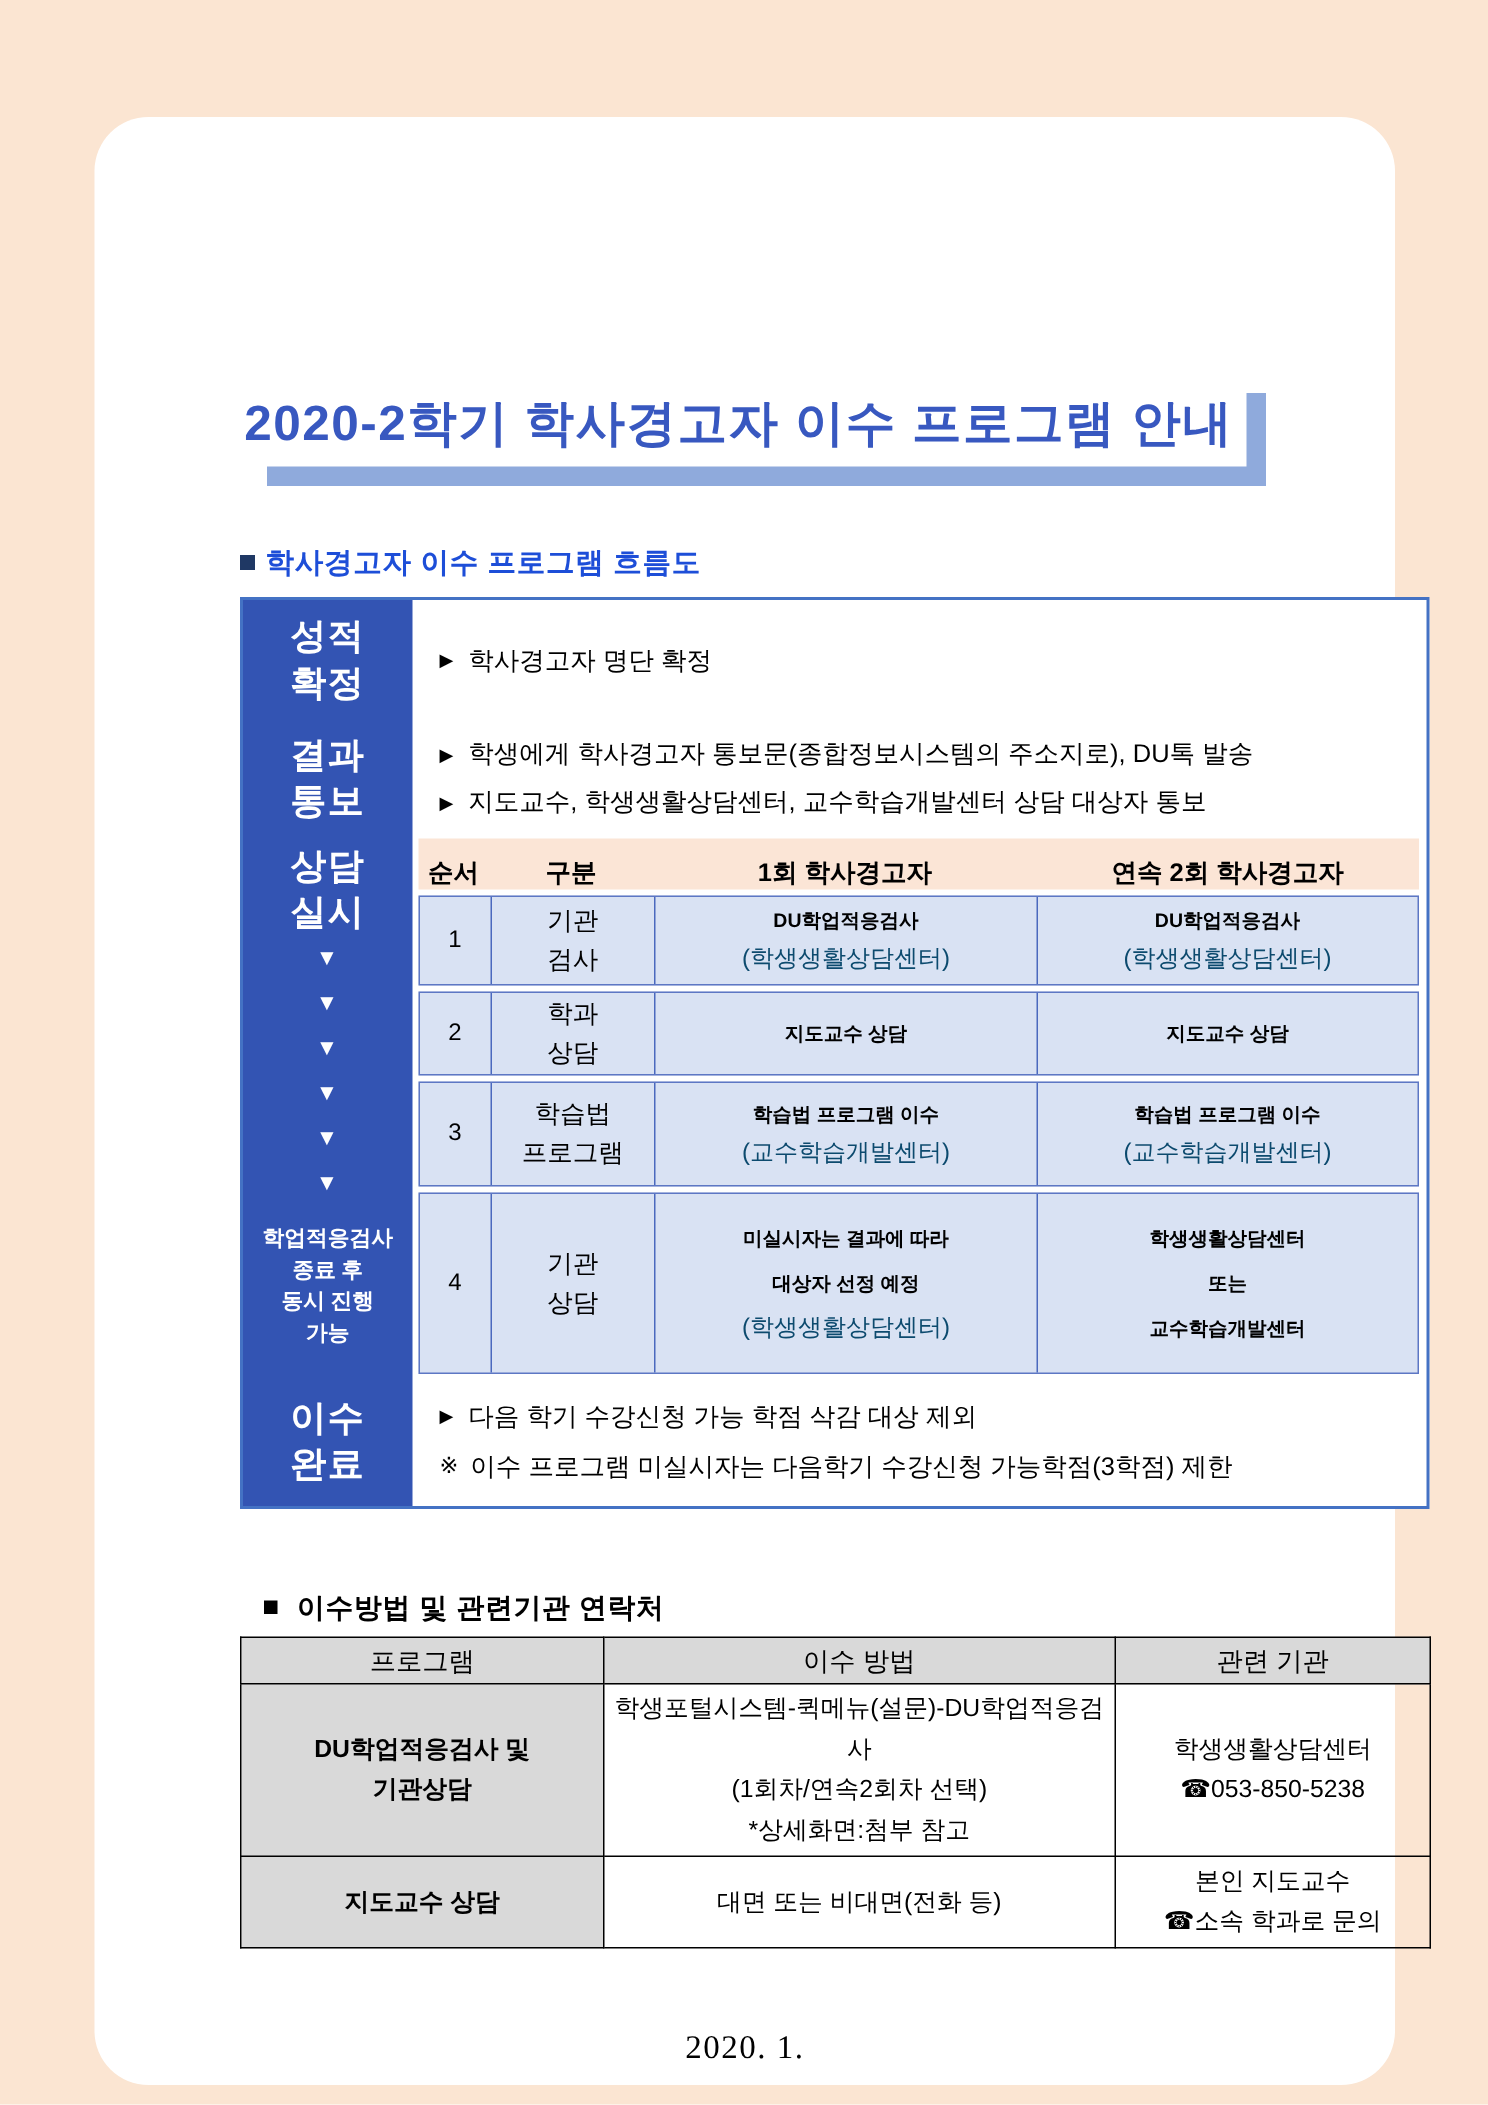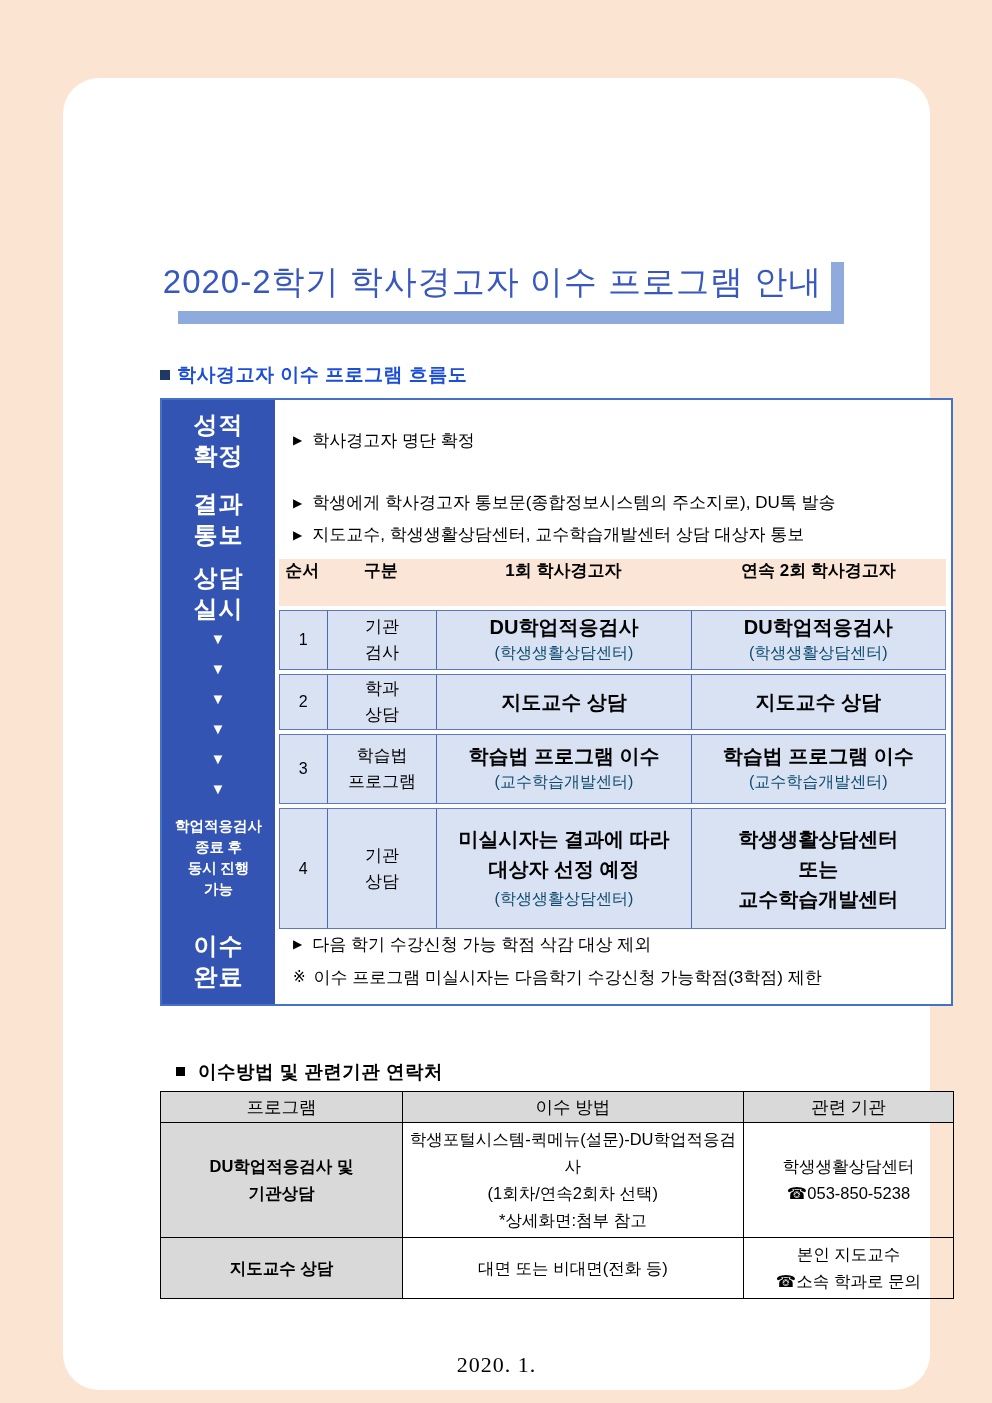--- a/index.html
+++ b/index.html
@@ -12,21 +12,21 @@
   }
   .card {
     position:absolute; left:63px; top:78px;
     width:867px; height:1312px;
     background:#ffffff; border-radius:36px;
   }
   
   .title-wrap { position:absolute; top:182px; left:0; right:0; text-align:center; }
   .title {
     display:inline-block; position:relative; margin:0;
-    font-size:33px; font-weight:normal; color:#3858C0; letter-spacing:1px;
+    font-size:33px; font-weight:bold; color:#3858C0; letter-spacing:1px;
     padding:0 8px 6px 0;
   }
   .title::before {
     content:""; position:absolute; right:-14px; top:2px; bottom:-13px;
     width:13px; background:#8FAADC;
   }
   .title::after {
     content:""; position:absolute; left:15px; right:-14px; bottom:-13px;
     height:13px; background:#8FAADC;
   }
@@ -63,34 +63,34 @@
   .main-row { padding-left:18px; display:flex; flex-direction:column; justify-content:center; box-sizing:border-box; }
   .main-grade { height:80px; }
   .main-notify { height:77px; gap:9px; }
   .main-complete { flex:1; gap:10px; }
   .bullet-line { display:flex; align-items:center; font-size:17px; }
   .tri { font-size:12px; margin-right:10px; flex-shrink:0; }
   .star { font-size:15px; margin-right:8px; flex-shrink:0; }
   
   .itable { height:360px; padding:2px 5px 0 4px; box-sizing:border-box; }
   .it-head {
-    display:flex; height:47px; background:#FBE5D6;
-    align-items:flex-start; font-weight:bold; font-size:17px; text-align:center;
+    display:flex; height:34px; background:#FBE5D6;
+    align-items:flex-end; font-weight:bold; font-size:17px; text-align:center;
   }
   .it-row {
     display:flex; border:1px solid #5D77C4; background:#D9E2F3;
     margin-top:4px; box-sizing:border-box; text-align:center;
   }
   .it-cell { display:flex; flex-direction:column; justify-content:center; align-items:center; box-sizing:border-box; }
   .it-row .it-cell + .it-cell { border-left:1.5px solid #4B69BE;text-align:right; }
   .c-no { width:7%; } .c-type { width:16.5%; } .c-first { width:38.25%; } .c-second { width:38.25%; }
   .it-r1 { height:60px; } .it-r2 { height:56px; } .it-r3 { height:70px; } .it-r4 { height:121px; }
   .num-line { font-size:16px; }
   .type-line { font-size:17px; line-height:26px; }
-  .main-line { font-weight:bold; font-size:20px; line-height:26px; }
+  .main-line { font-weight:bold; font-size:13px; line-height:26px; }
   .sub-line { font-size:16px; line-height:26px; color:#0c4a6e; }
   .it-r4 .main-line { line-height:30px; }
   .it-r4 .sub-line { line-height:30px; }
   
   .ctable {
     position:absolute; left:97px; top:1013px; width:794px;
     border-collapse:collapse; table-layout:fixed; font-size:16.5px;
   }
   .ctable th, .ctable td {
     border:1.5px solid #000; text-align:center; vertical-align:middle; padding:3px 2px;

